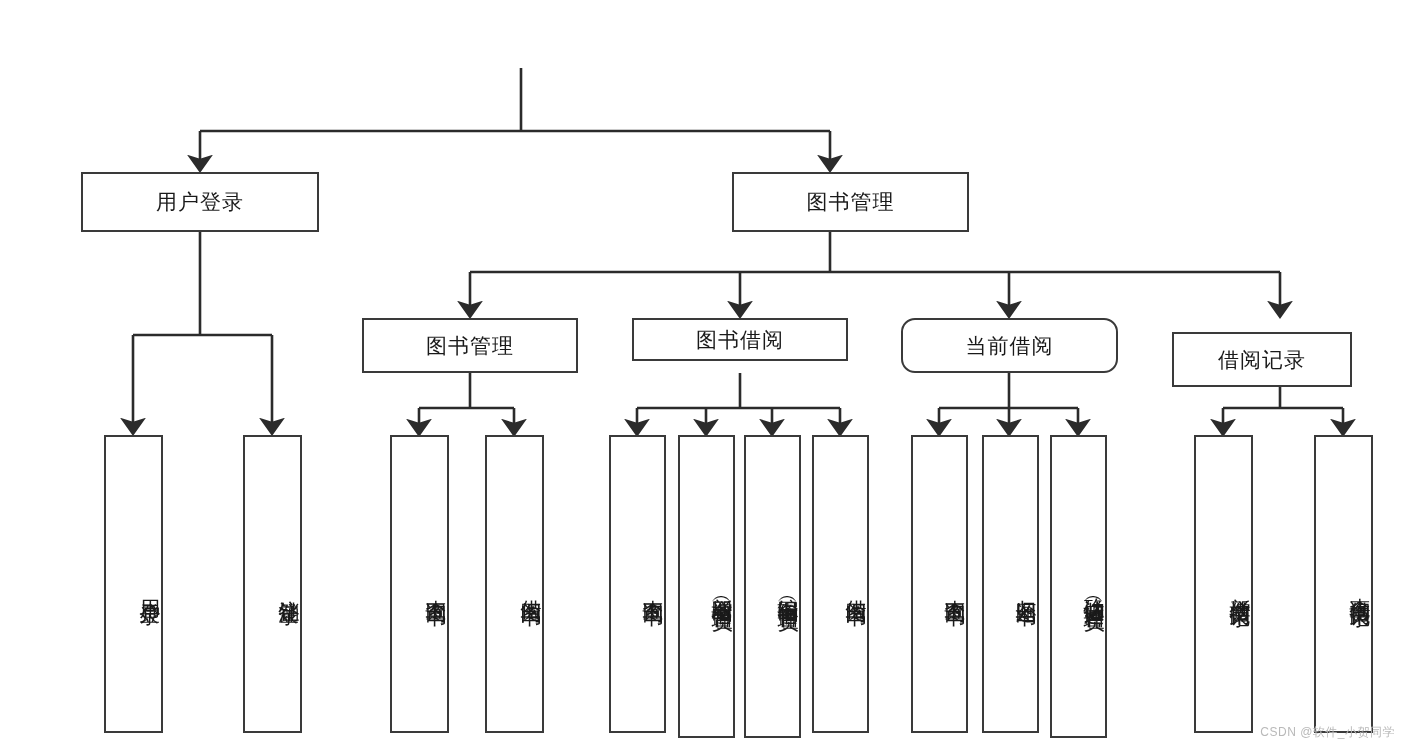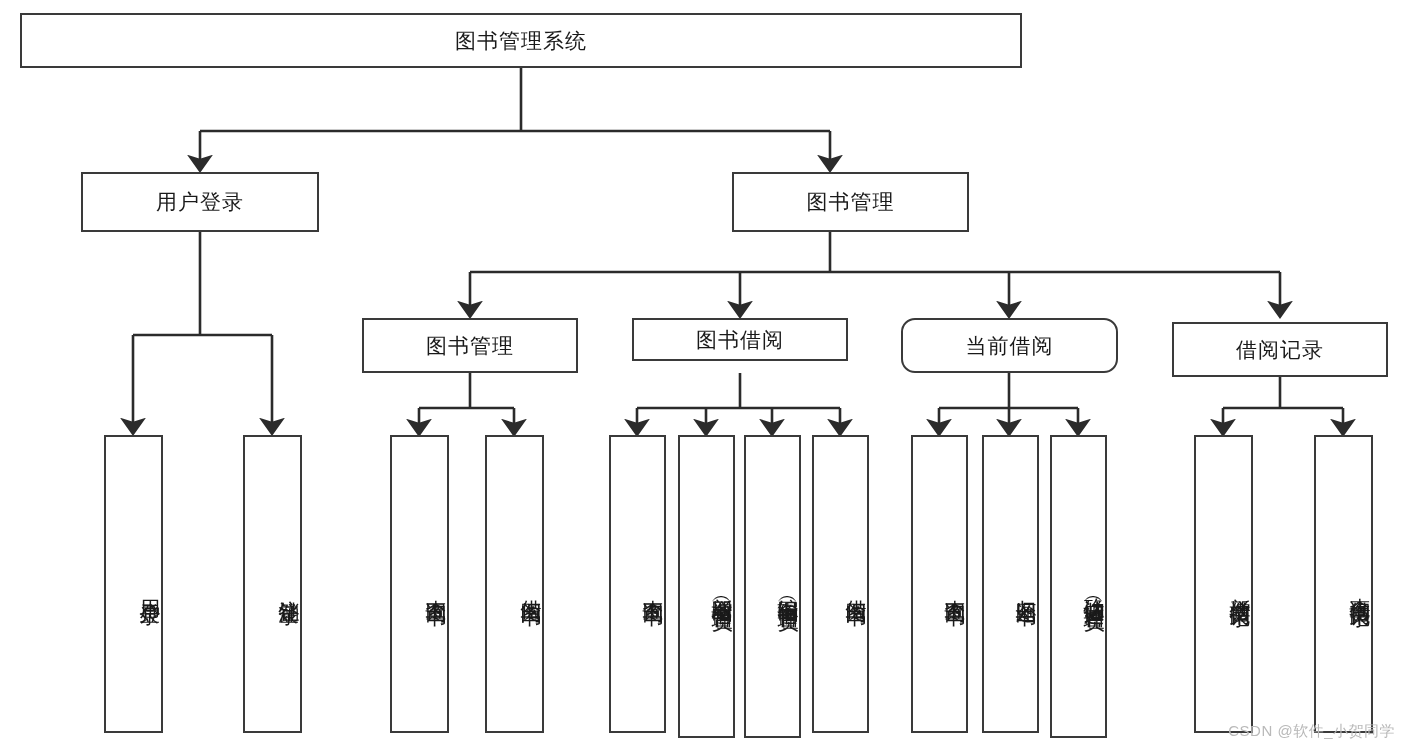--- a/index.html
+++ b/index.html
@@ -48,21 +48,21 @@
     line-height: 1.05;
     padding-top: 6px;
     align-items: flex-start;
     justify-content: center;
     overflow: hidden;
   }
   .watermark {
     position: absolute;
     right: 10px;
     bottom: 6px;
-    font-size: 15px;
+    font-size: 12px;
     color: #b9b9b9;
     white-space: nowrap;
     letter-spacing: 0.5px;
   }
 </style>
 </head>
 <body>
 
 <div id="canvas">
 
@@ -112,41 +112,38 @@
       <path d="M1009,408 L1009,427" marker-end="url(#arrowhead)"></path>
       <path d="M1078,408 L1078,427" marker-end="url(#arrowhead)"></path>
 
       <path d="M1280,373 L1280,408"></path>
       <path d="M1223,408 L1343,408"></path>
       <path d="M1223,408 L1223,427" marker-end="url(#arrowhead)"></path>
       <path d="M1343,408 L1343,427" marker-end="url(#arrowhead)"></path>
     </g>
   </svg>
 
-  <div class="node node-h" style="left:20px;top:13px;width:1002px;height:55px;">
-    <span>图书管理系统</span>
-  </div>
 
   <div class="node node-h" style="left:81px;top:172px;width:238px;height:60px;">
     <span>用户登录</span>
   </div>
   <div class="node node-h" style="left:712px;top:172px;width:237px;height:60px;margin-left:20px;">
     <span>图书管理</span>
   </div>
 
   <div class="node node-h" style="left:362px;top:318px;width:216px;height:55px;">
     <span>图书管理</span>
   </div>
   <div class="node node-h" style="left:632px;top:318px;width:216px;height:43px;">
     <span>图书借阅</span>
   </div>
   <div class="node node-h" style="left:901px;top:318px;width:217px;height:55px;border-radius:14px;">
     <span>当前借阅</span>
   </div>
-  <div class="node node-h" style="left:1172px;top:322px;width:216px;height:55px;">
+  <div class="node node-h" style="left:1172px;top:332px;width:180px;height:55px;">
     <span>借阅记录</span>
   </div>
 
   <div class="node node-v" style="left:104px;top:435px;width:59px;height:298px;">
     <span>用户登录</span>
   </div>
   <div class="node node-v" style="left:243px;top:435px;width:59px;height:298px;">
     <span>注销登录</span>
   </div>
   <div class="node node-v" style="left:390px;top:435px;width:59px;height:298px;">

